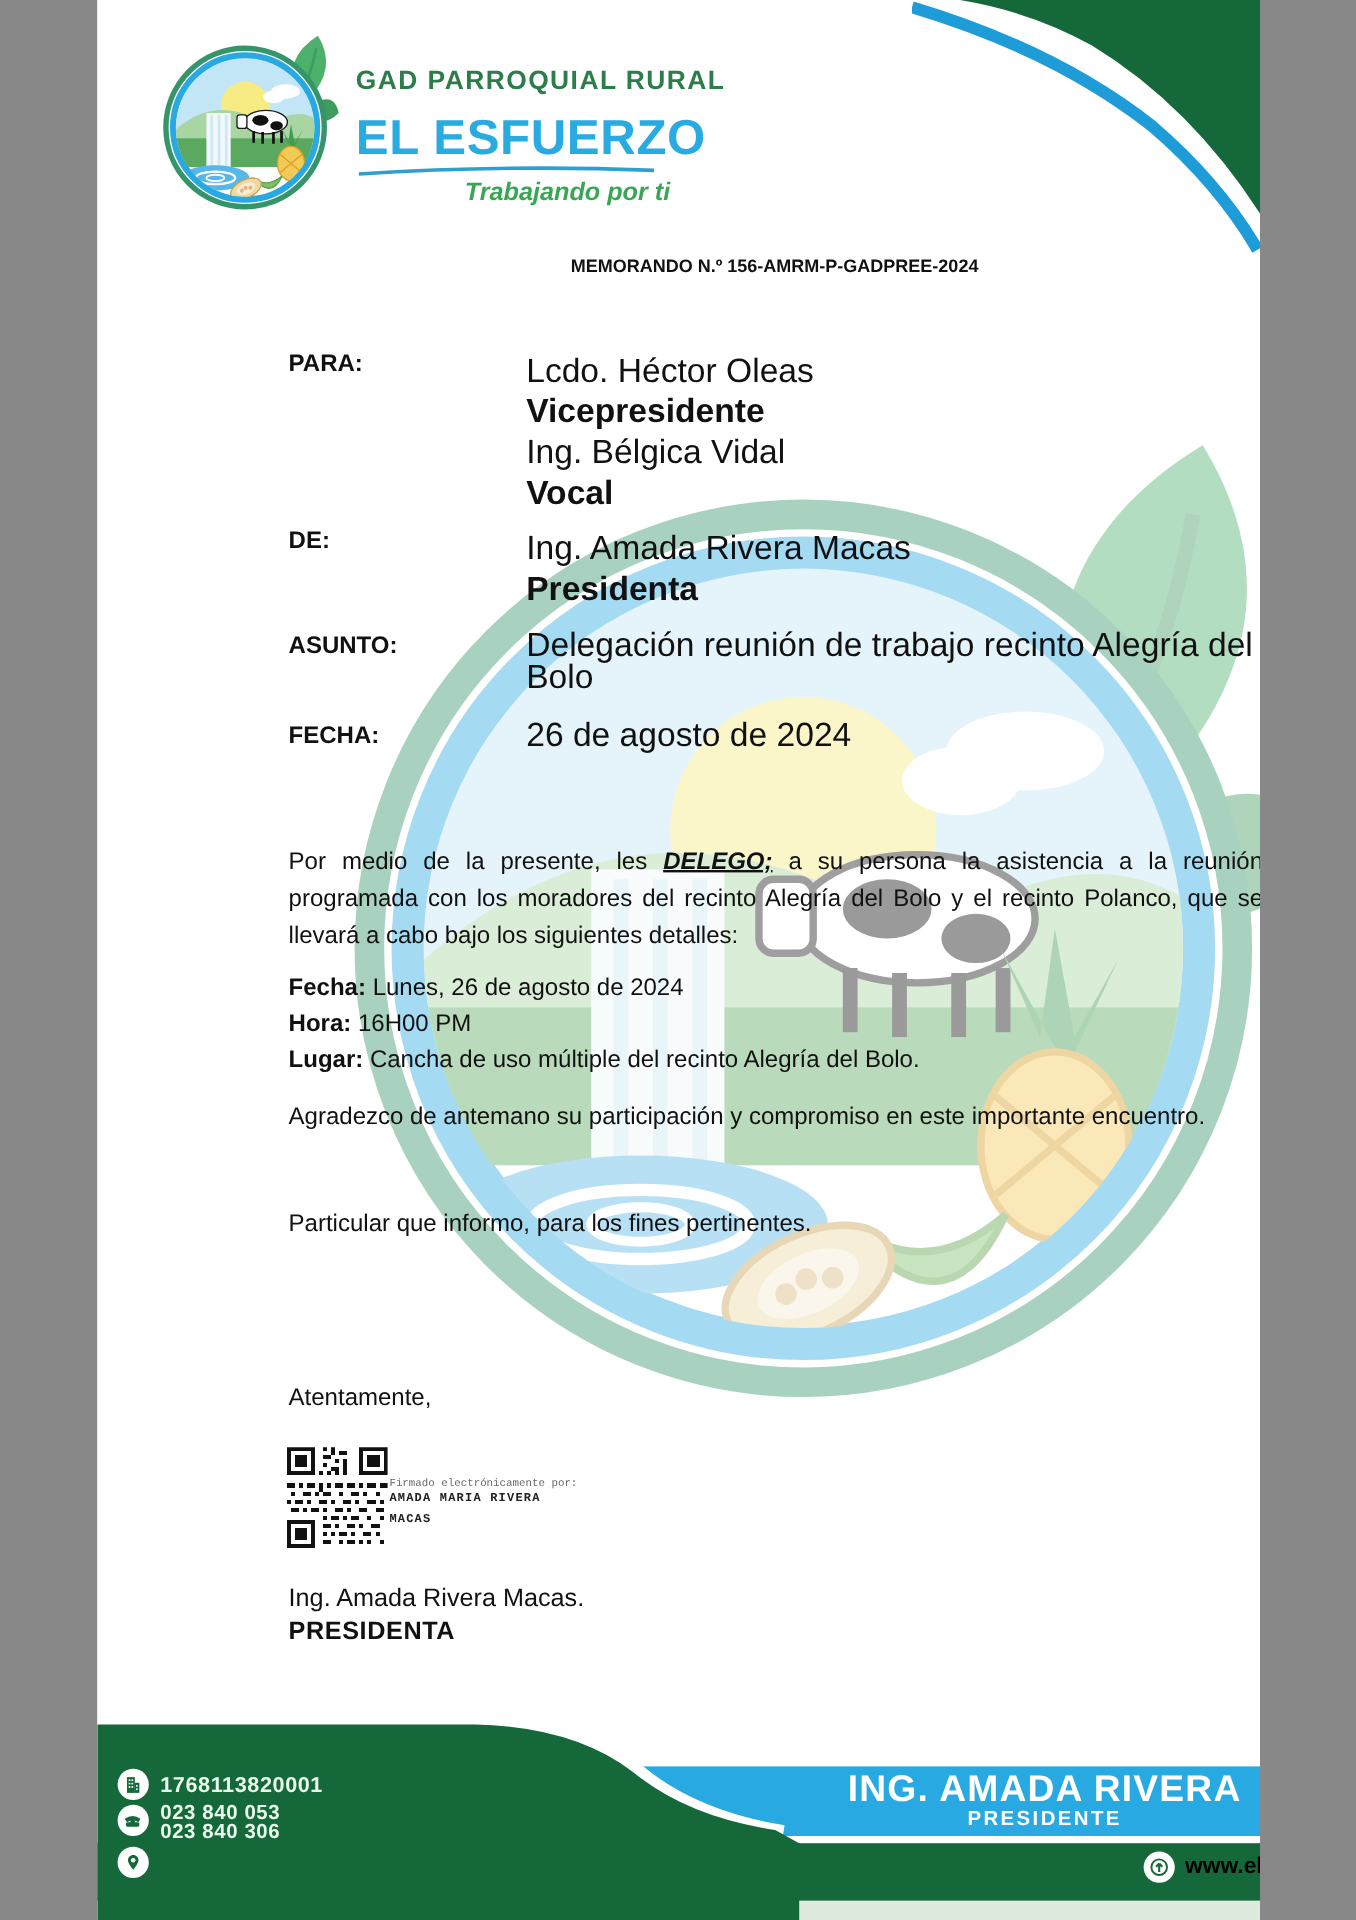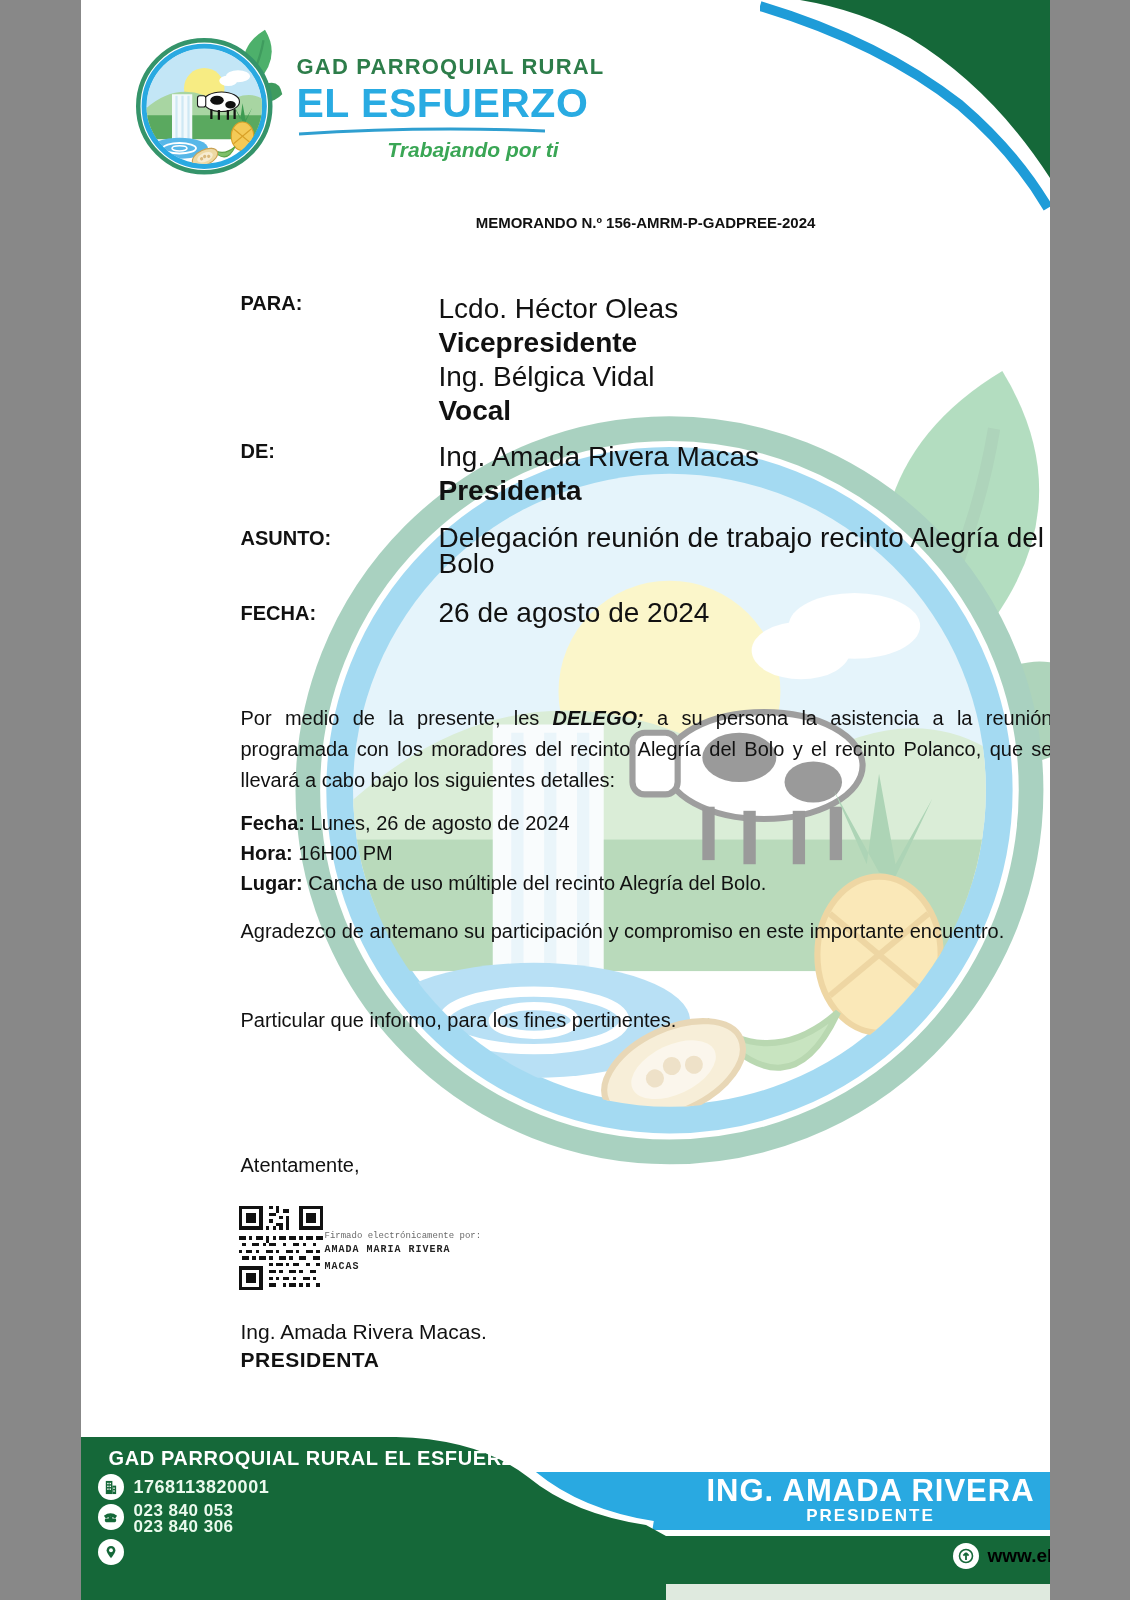--- a/index.html
+++ b/index.html
@@ -8,36 +8,36 @@
     overflow:hidden;font-family:"Liberation Sans","DejaVu Sans",sans-serif;color:#111;
   }
   svg{display:block}
   .abs{position:absolute}
   .b{font-weight:bold}
   
   .corner{position:absolute;top:0;right:0;width:290px;height:235px;}
   .logo-wrap{position:absolute;left:52px;top:22px;display:flex;}
   .logo-text{margin-left:14px;padding-top:32px;width:262px;}
   .org1{color:#2d7d4a;font-weight:bold;font-size:22px;letter-spacing:1.2px;white-space:nowrap;}
-  .org2{color:#29abe2;font-weight:bold;font-size:41px;letter-spacing:.5px;line-height:46px;white-space:nowrap;}
+  .org2{color:#29abe2;font-weight:bold;font-size:41px;letter-spacing:.5px;line-height:46px;white-space:nowrap;margin-top:11px;}
   .slogan{color:#3aa655;font-size:21px;font-weight:bold;font-style:italic;text-align:right;margin-top:2px;}
   
   .watermark{position:absolute;left:198px;top:330px;width:822px;height:863px;opacity:.42;pointer-events:none;}
   
   .memo-title{position:absolute;left:160px;top:214px;width:810px;text-align:center;
     font-weight:bold;font-size:15px;}
   .flabel{position:absolute;left:160px;font-weight:bold;font-size:20px;}
   .fvalue{position:absolute;left:358px;font-size:28px;line-height:34px;}
   .para-block{top:292px}
   .de-block{top:440px}
   .asunto-val{top:525px;line-height:26px}
   .fecha-val{top:600px;line-height:26px}
   .bodytext{position:absolute;left:160px;width:812px;font-size:20px;}
   .p1{top:703px;line-height:31px;text-align:justify;}
-  .delego{font-weight:bold;font-style:italic;}
+  .delego{font-weight:bold;font-style:italic;text-decoration:underline;}
   .details{top:808px;line-height:30px;}
   .p2{top:914px;line-height:35px;text-align:justify;}
   .p3{top:1005px;line-height:30px;}
   .closing{top:1150px;line-height:30px;}
   
   .qr{position:absolute;left:158px;top:1206px;width:84px;height:84px;}
   .esign-label{position:absolute;left:244px;top:1231px;font-family:"Liberation Mono","DejaVu Sans Mono",monospace;
     font-size:9px;color:#6a6a6a;white-space:nowrap;}
   .esign-name{position:absolute;left:244px;top:1241px;font-family:"Liberation Mono","DejaVu Sans Mono",monospace;
     font-size:10px;font-weight:bold;line-height:17px;letter-spacing:1px;color:#222;}
@@ -214,21 +214,20 @@
 
   <svg class="footer-art" viewBox="0 0 1130 190">
     <rect x="430" y="62" width="700" height="58" fill="#29a9e1"></rect>
     <rect x="430" y="120" width="700" height="6" fill="#ffffff"></rect>
     <rect x="0" y="126" width="1130" height="48" fill="#156839"></rect>
     <rect x="0" y="174" width="1130" height="16" fill="#dfeadf"></rect>
     <path d="M318,25 Q402,27 452,66 Q498,104 572,116" stroke="#ffffff" stroke-width="10" fill="none"></path>
     <path d="M0,27 L315,27 Q398,29 447,67 Q492,104 565,115 L585,126 L585,190 L0,190 Z" fill="#156839"></path>
   </svg>
 
-  <div class="footer-org">GAD PARROQUIAL RURAL EL ESFUERZO</div>
 
   <div class="frow ruc-row">
     <div class="icircle">
       <svg width="15" height="15" viewBox="0 0 16 16">
           <g fill="#156839">
             <rect x="3" y="1" width="7" height="14"></rect>
             <rect x="10" y="6" width="4" height="9"></rect>
             <g fill="#fff">
               <rect x="4.5" y="3" width="1.5" height="1.5"></rect>
               <rect x="7" y="3" width="1.5" height="1.5"></rect>

